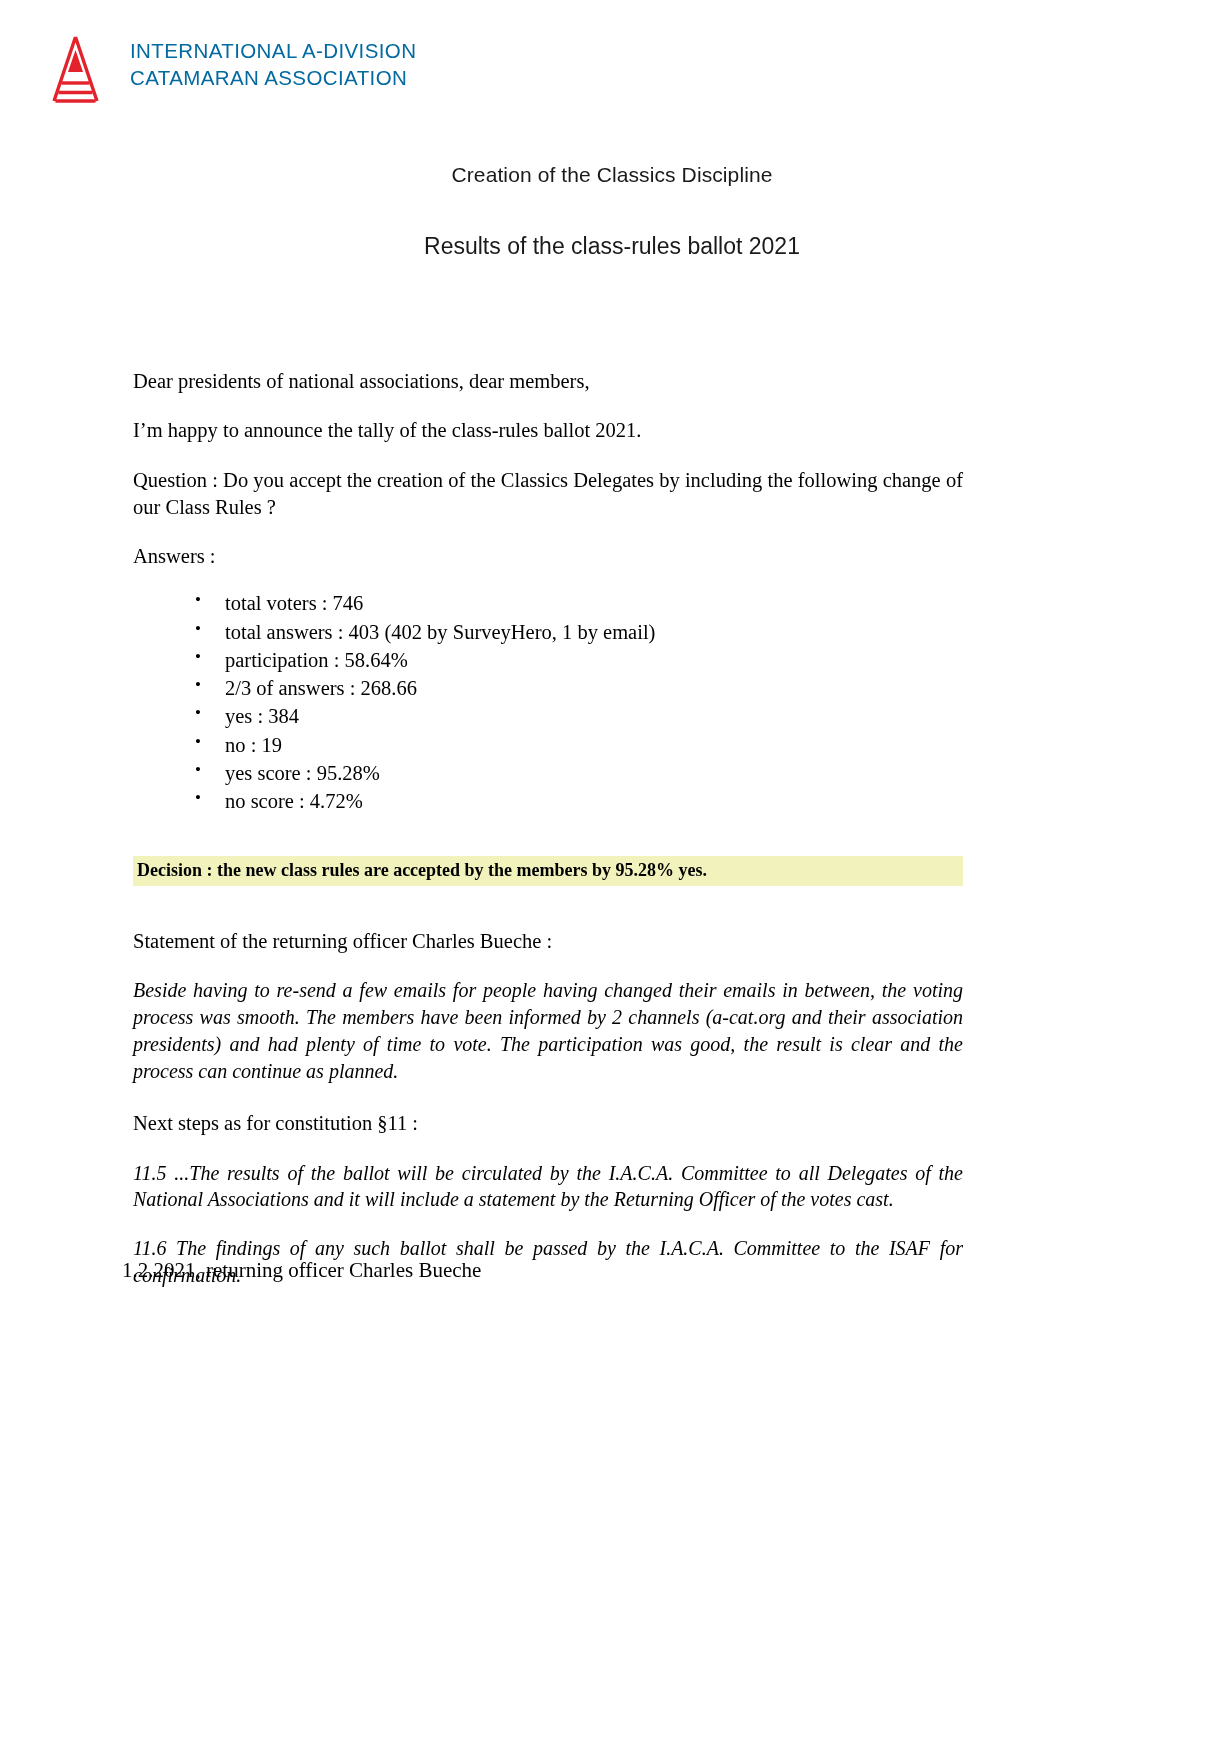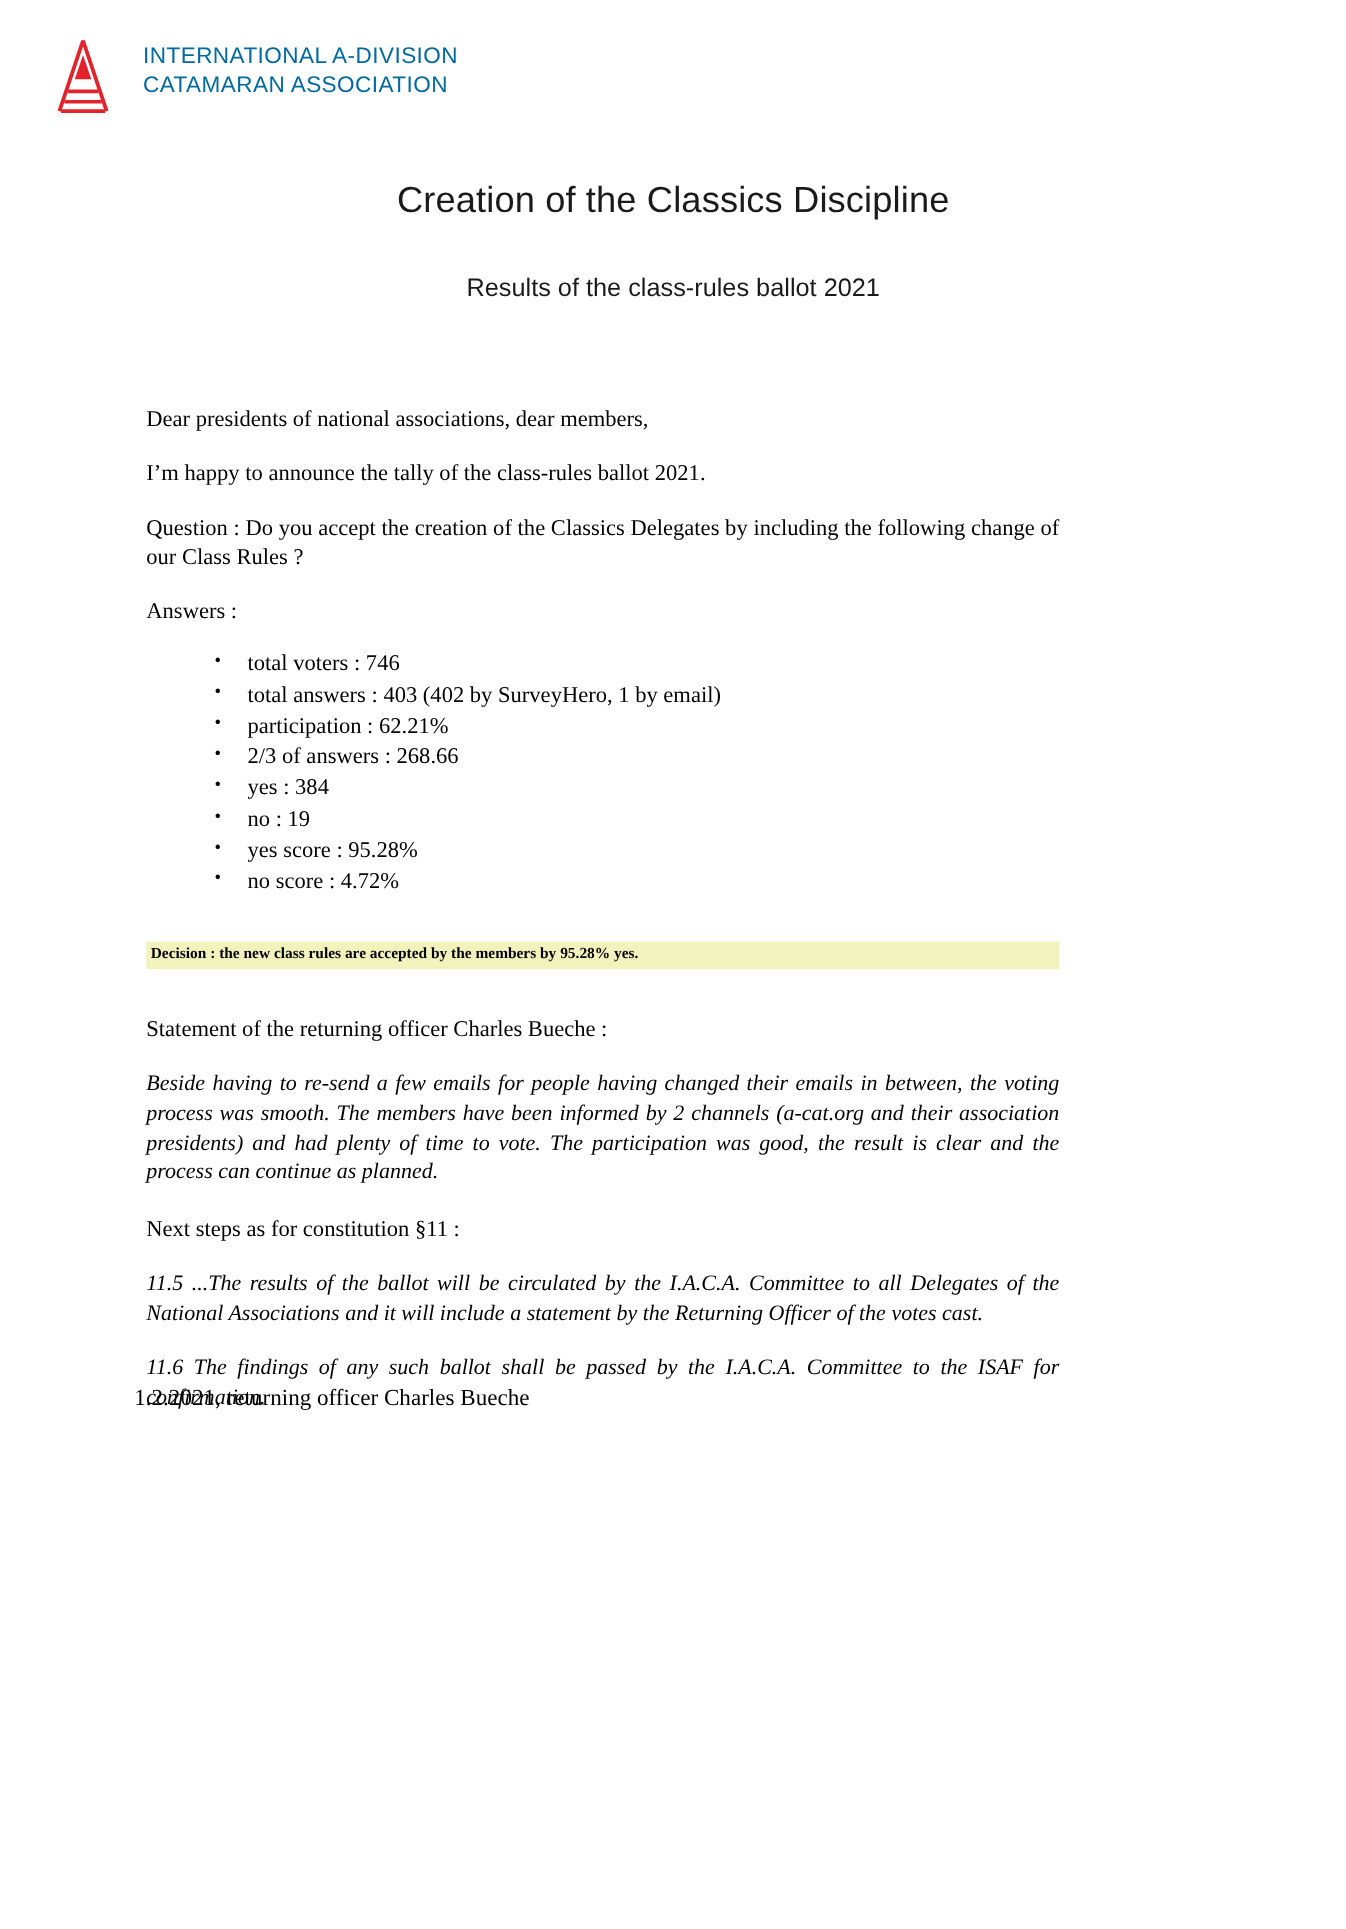--- a/index.html
+++ b/index.html
@@ -53,21 +53,21 @@
   .title-block {
     position: absolute;
     top: 162px;
     left: 0;
     width: 100%;
     text-align: center;
     font-family: "Liberation Sans", sans-serif;
     color: #1a1a1a;
   }
   .title-main {
-    font-size: 33px;
+    font-size: 21px;
     line-height: 1.2;
     letter-spacing: 0.1px;
   }
   .title-sub {
     font-size: 23px;
     margin-top: 46px;
     line-height: 1.2;
   }
   .title-note {
     font-size: 17.5px;
@@ -106,21 +106,21 @@
     position: absolute;
     left: 32px;
     top: -1px;
     font-size: 17px;
   }
 
   .decision {
     margin-top: 40px;
     background: #f2f2bd;
     font-weight: bold;
-    font-size: 14px;
+    font-size: 18px;
     padding: 3px 4px 4px 4px;
     display: inline-block;
     width: 100%;
     box-sizing: border-box;
     line-height: 1.3;
   }
 
   .statement-head {
     margin-top: 42px;
     font-size: 20.5px;
@@ -178,21 +178,21 @@
 
     <p class="para">I’m happy to announce the tally of the class-rules ballot 2021.</p>
 
     <p class="para">Question : Do you accept the creation of the Classics Delegates by including the following change of our Class Rules ?</p>
 
     <p class="para tight">Answers :</p>
 
     <ul class="answers">
       <li>total voters : 746</li>
       <li>total answers : 403 (402 by SurveyHero, 1 by email)</li>
-      <li>participation : 62.21%</li>
+      <li>participation : 58.64%</li>
       <li>2/3 of answers : 268.66</li>
       <li>yes : 384</li>
       <li>no : 19</li>
       <li>yes score : 95.28%</li>
       <li>no score : 4.72%</li>
     </ul>
 
     <div class="decision">Decision : the new class rules are accepted by the members by 95.28% yes.</div>
 
     <p class="statement-head">Statement of the returning officer Charles Bueche :</p>

